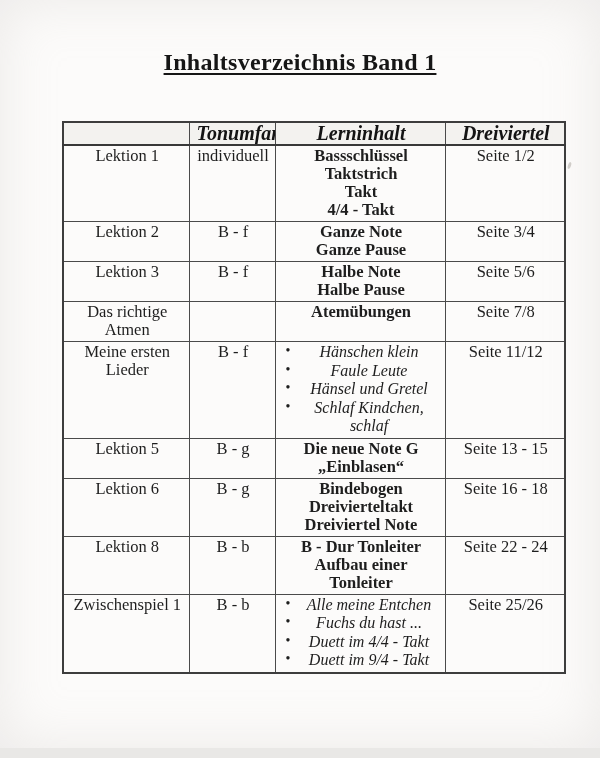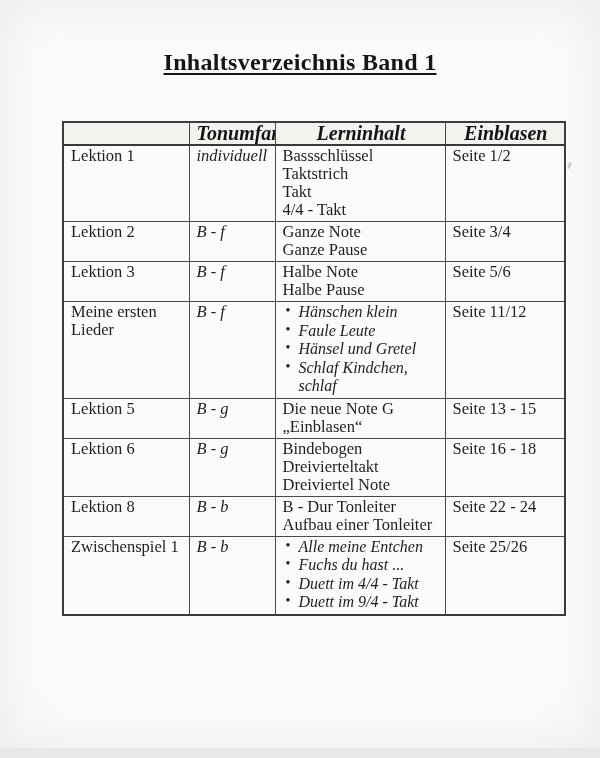--- a/index.html
+++ b/index.html
@@ -45,21 +45,21 @@
   table.contents col.c2 { width: 86px;  }
   table.contents col.c3 { width: 170px; }
   table.contents col.c4 { width: 120px; }
 
   table.contents th,
   table.contents td {
     border: 1px solid #4a4a4a;
     vertical-align: top;
     padding: 1px 5px 2px 7px;
     line-height: 18px;
-    text-align: left;
+    text-align: center;
     overflow: hidden;
   }
   table.contents {
     border: 2px solid #3d3d3d;
   }
   table.contents thead th {
     font-style: italic;
     font-weight: bold;
     text-align: center;
     font-size: 20px;
@@ -67,23 +67,22 @@
     padding-top: 2px;
     padding-bottom: 2px;
     background: #f3f2ef;
     border-bottom: 2px solid #383838;
     color: #141414;
   }
   td.range-cell {
     text-align: center;
     padding-left: 2px;
     padding-right: 2px;
-    font-style: italic;
-  }
-  .content-line { line-height: 18px; }
+  }
+  .content-line { line-height: 18px; font-weight: bold; }
   .bullet-item {
     position: relative;
     padding-left: 16px;
     font-style: italic;
     font-size: 16px;
     line-height: 18.5px;
   }
   .bullet-glyph {
     position: absolute;
     left: 3px;
@@ -114,21 +113,21 @@
       <col class="c1">
         <col class="c2">
         <col class="c3">
         <col class="c4">
     </colgroup>
     <thead>
         <tr>
           <th></th>
           <th>Tonumfang</th>
           <th>Lerninhalt</th>
-          <th>Einblasen</th>
+          <th>Dreiviertel</th>
         </tr>
       </thead>
     <tbody>
         <tr>
           <td class="lesson-cell">Lektion 1</td>
           <td class="range-cell">individuell</td>
           <td class="content-cell">
             <div class="content-line">Bassschlüssel</div>
             <div class="content-line">Taktstrich</div>
             <div class="content-line">Takt</div>
@@ -148,20 +147,28 @@
         <tr>
           <td class="lesson-cell">Lektion 3</td>
           <td class="range-cell">B - f</td>
           <td class="content-cell">
             <div class="content-line">Halbe Note</div>
             <div class="content-line">Halbe Pause</div>
           </td>
           <td class="pages-cell">Seite 5/6</td>
         </tr>
         <tr>
+          <td class="lesson-cell">Das richtige Atmen</td>
+          <td class="range-cell"></td>
+          <td class="content-cell">
+            <div class="content-line">Atemübungen</div>
+          </td>
+          <td class="pages-cell">Seite 7/8</td>
+        </tr>
+        <tr>
           <td class="lesson-cell">Meine ersten Lieder</td>
           <td class="range-cell">B - f</td>
           <td class="content-cell">
             <div class="bullet-item"><span class="bullet-glyph">•</span><span>Hänschen klein</span></div>
             <div class="bullet-item"><span class="bullet-glyph">•</span><span>Faule Leute</span></div>
             <div class="bullet-item"><span class="bullet-glyph">•</span><span>Hänsel und Gretel</span></div>
             <div class="bullet-item"><span class="bullet-glyph">•</span><span>Schlaf Kindchen, schlaf</span></div>
           </td>
           <td class="pages-cell">Seite 11/12</td>
         </tr>

